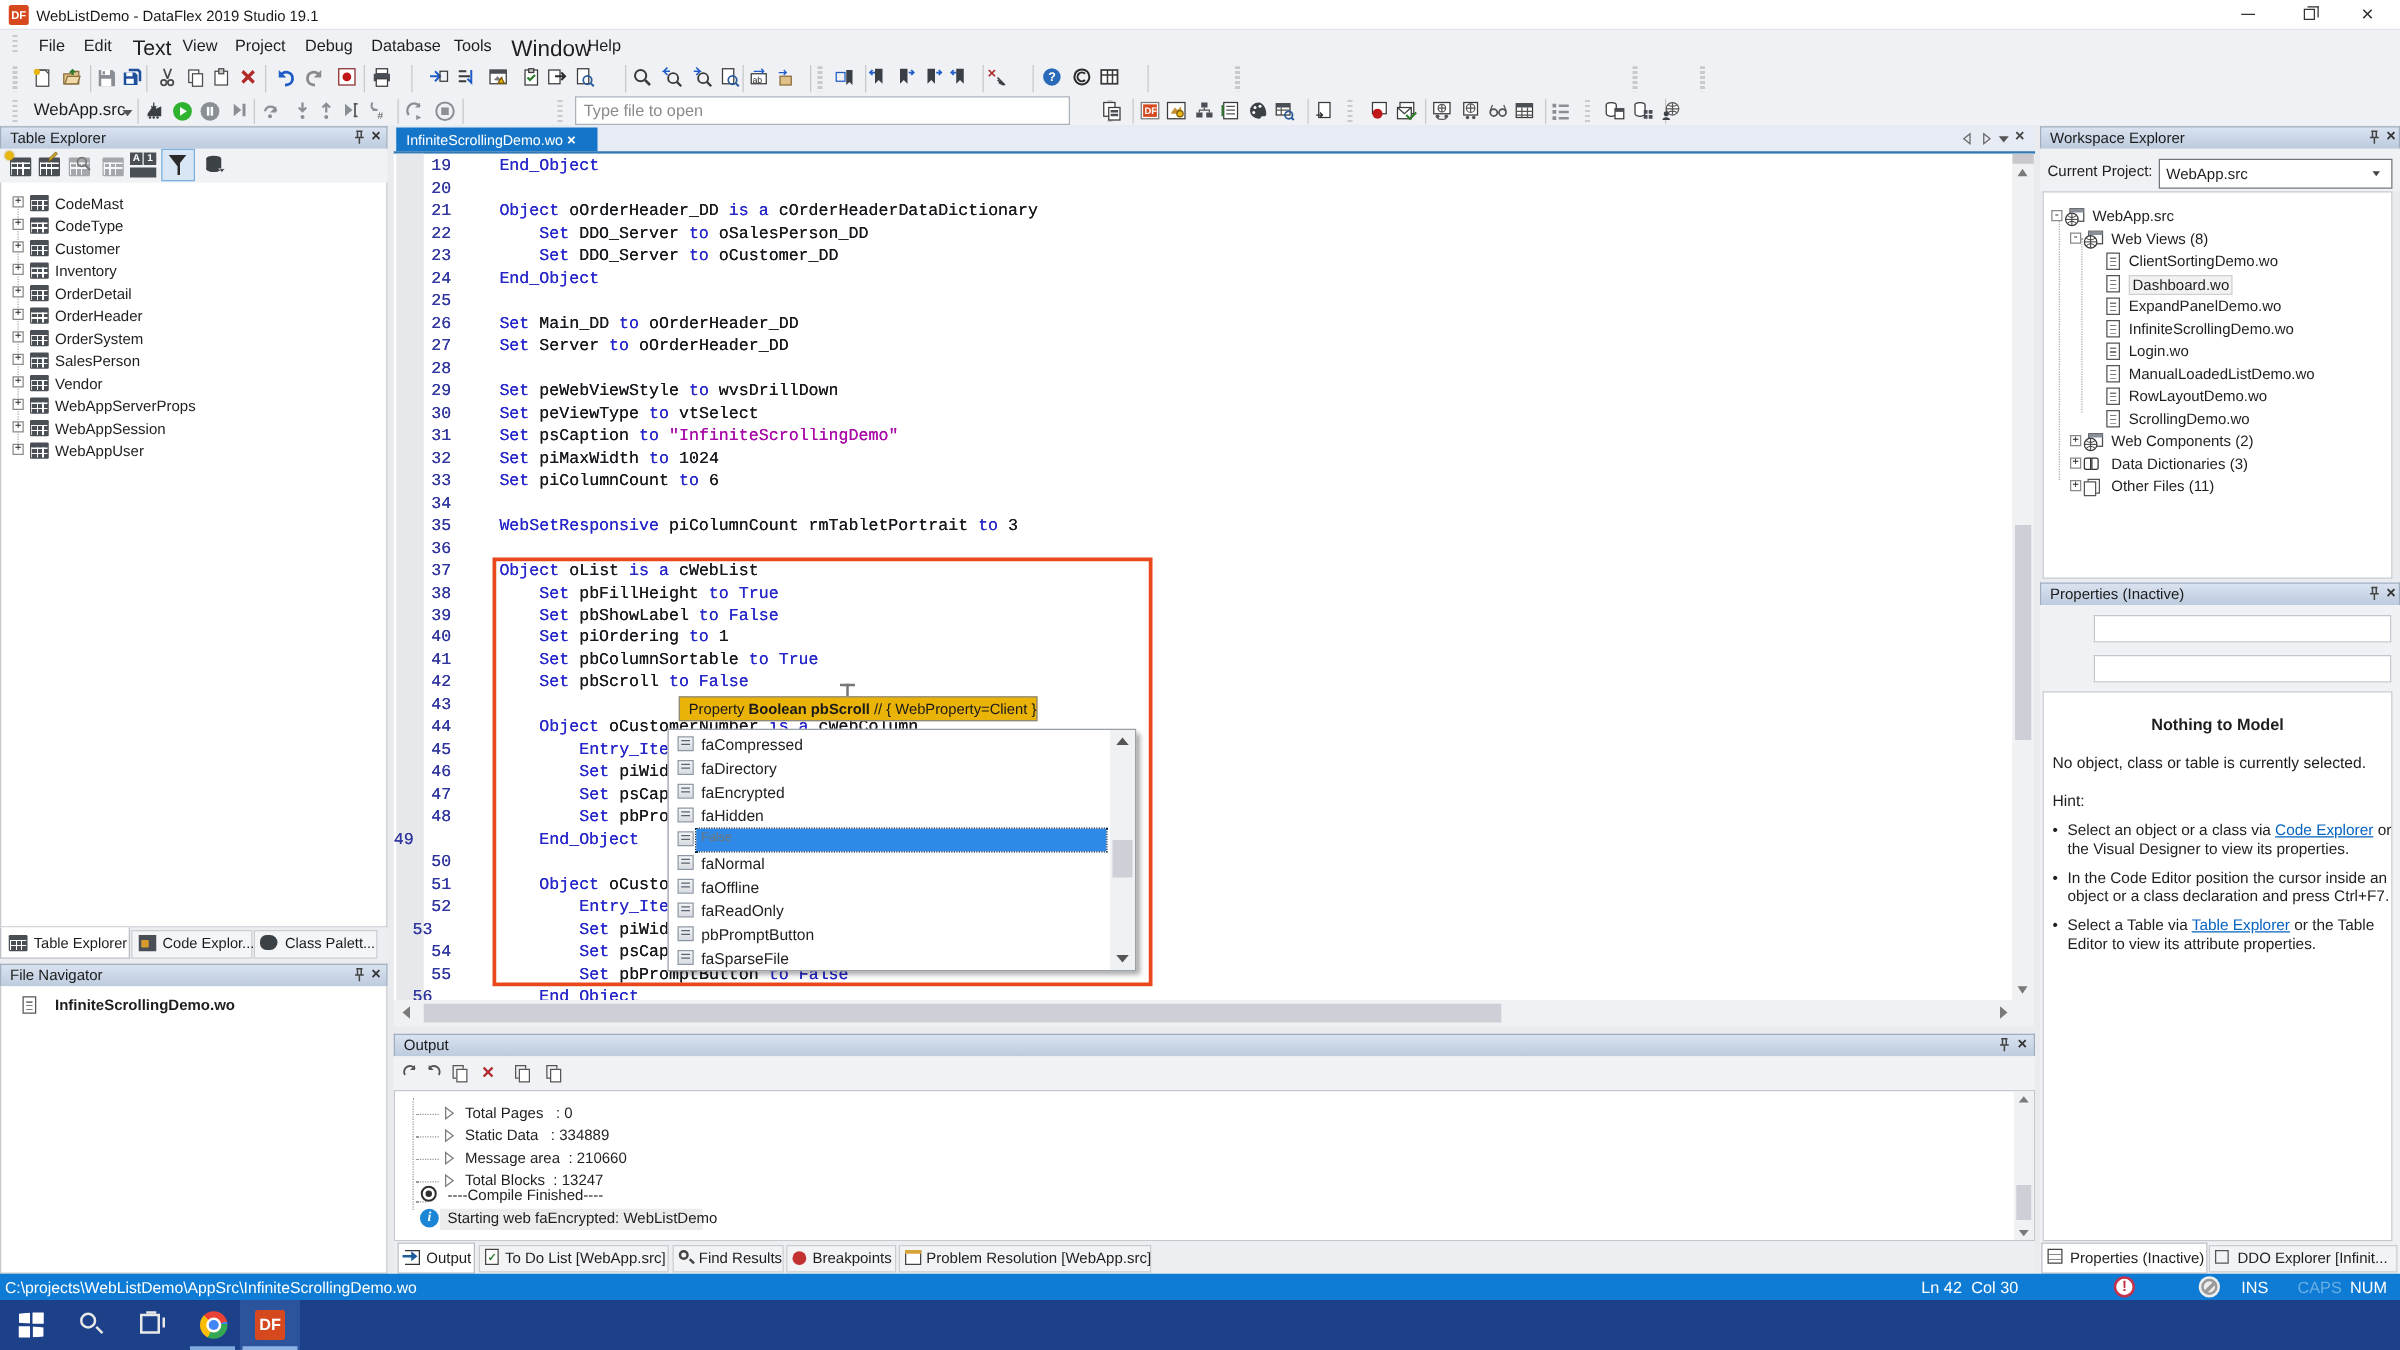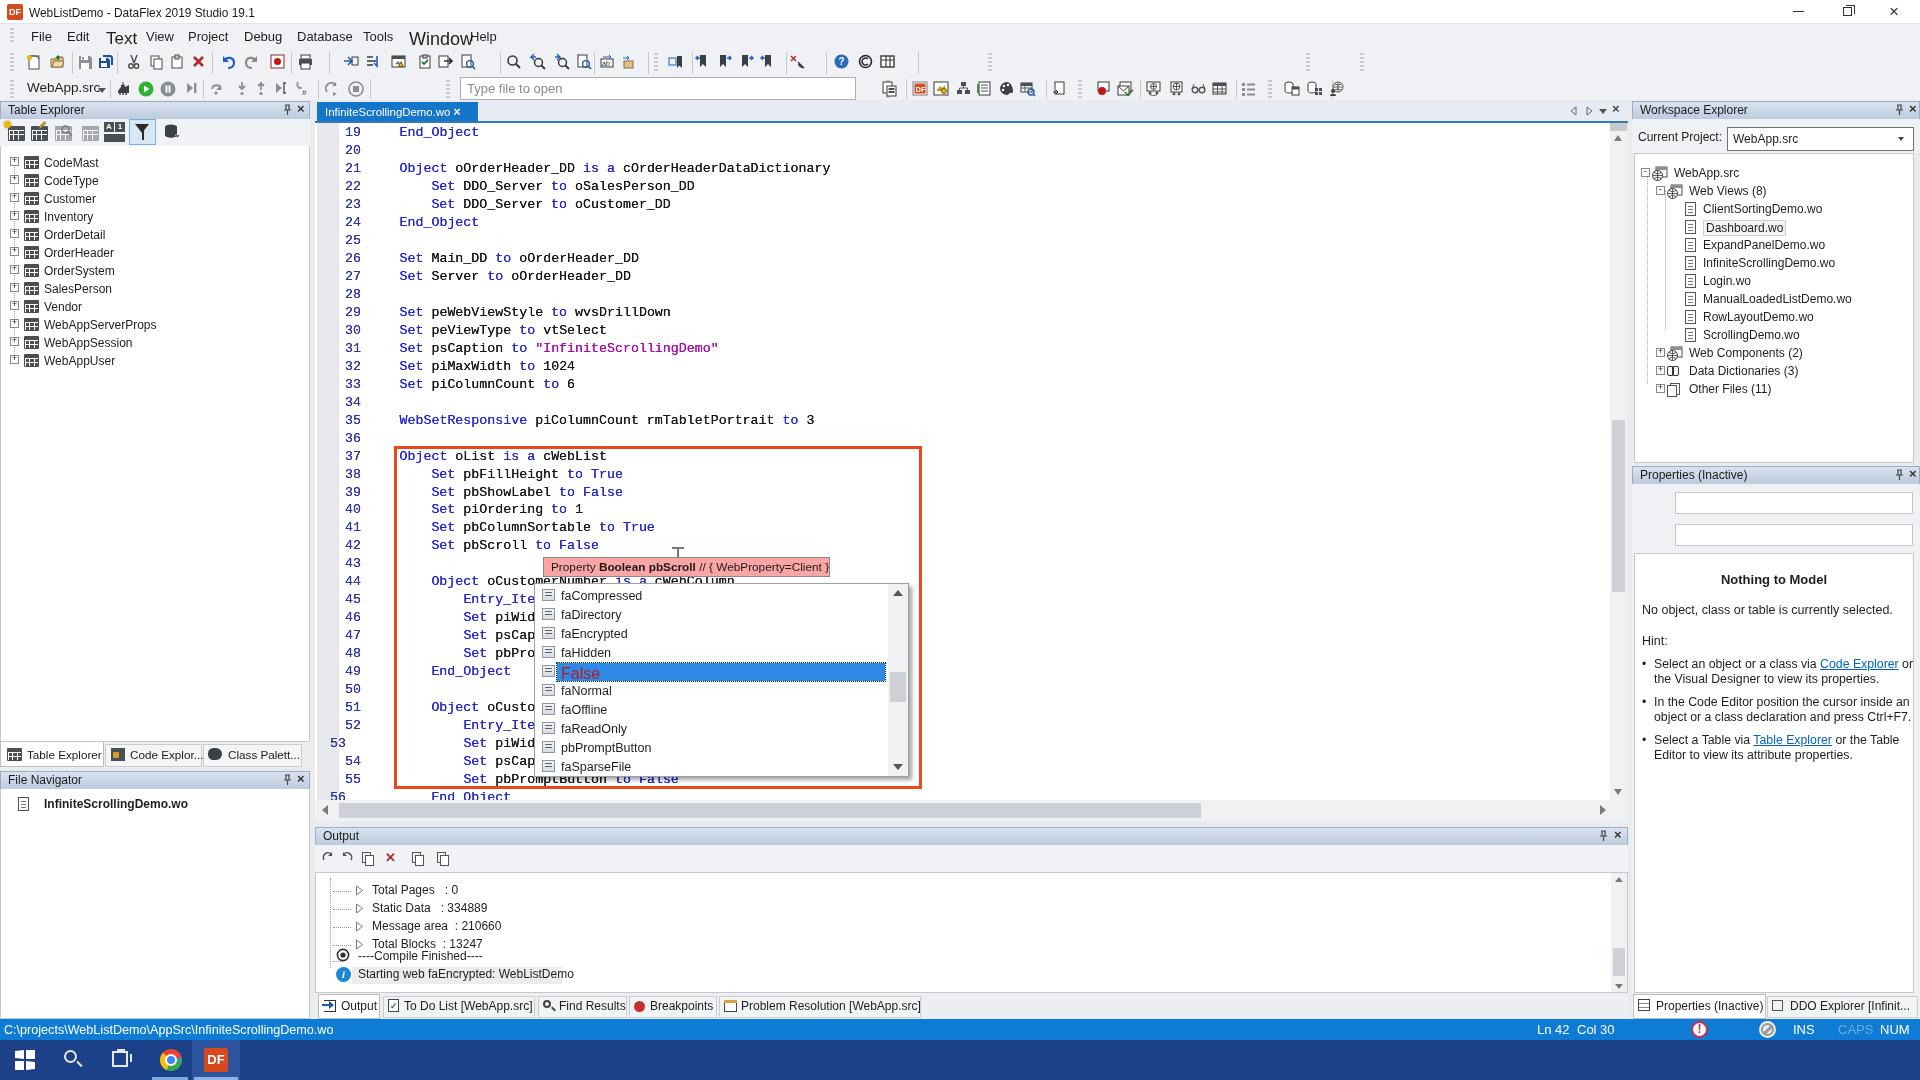--- a/index.html
+++ b/index.html
@@ -521,21 +521,21 @@
 <div class="a" style="left:315px;top:483.5px;width:46px;height:18px;text-align:right;font:13.3px/18px 'Liberation Mono';color:#30369e">39</div>
 <div class="a" style="left:315px;top:501.4px;width:46px;height:18px;text-align:right;font:13.3px/18px 'Liberation Mono';color:#30369e">40</div>
 <div class="a" style="left:315px;top:519.4px;width:46px;height:18px;text-align:right;font:13.3px/18px 'Liberation Mono';color:#30369e">41</div>
 <div class="a" style="left:315px;top:537.4px;width:46px;height:18px;text-align:right;font:13.3px/18px 'Liberation Mono';color:#30369e">42</div>
 <div class="a" style="left:315px;top:555.4px;width:46px;height:18px;text-align:right;font:13.3px/18px 'Liberation Mono';color:#30369e">43</div>
 <div class="a" style="left:315px;top:573.3px;width:46px;height:18px;text-align:right;font:13.3px/18px 'Liberation Mono';color:#30369e">44</div>
 <div class="a" style="left:315px;top:591.3px;width:46px;height:18px;text-align:right;font:13.3px/18px 'Liberation Mono';color:#30369e">45</div>
 <div class="a" style="left:315px;top:609.3px;width:46px;height:18px;text-align:right;font:13.3px/18px 'Liberation Mono';color:#30369e">46</div>
 <div class="a" style="left:315px;top:627.2px;width:46px;height:18px;text-align:right;font:13.3px/18px 'Liberation Mono';color:#30369e">47</div>
 <div class="a" style="left:315px;top:645.2px;width:46px;height:18px;text-align:right;font:13.3px/18px 'Liberation Mono';color:#30369e">48</div>
-<div class="a" style="left:315px;top:663.2px;width:46px;height:18px;text-align:right;font:13.3px/18px 'Liberation Mono';color:#30369e">49</div>
+<div class="a" style="left:315px;top:663.2px;width:46px;height:18px;text-align:left;font:13.3px/18px 'Liberation Mono';color:#30369e">49</div>
 <div class="a" style="left:315px;top:681.2px;width:46px;height:18px;text-align:right;font:13.3px/18px 'Liberation Mono';color:#30369e">50</div>
 <div class="a" style="left:315px;top:699.1px;width:46px;height:18px;text-align:right;font:13.3px/18px 'Liberation Mono';color:#30369e">51</div>
 <div class="a" style="left:315px;top:717.1px;width:46px;height:18px;text-align:right;font:13.3px/18px 'Liberation Mono';color:#30369e">52</div>
 <div class="a" style="left:315px;top:735.1px;width:46px;height:18px;text-align:center;font:13.3px/18px 'Liberation Mono';color:#30369e">53</div>
 <div class="a" style="left:315px;top:753.1px;width:46px;height:18px;text-align:right;font:13.3px/18px 'Liberation Mono';color:#30369e">54</div>
 <div class="a" style="left:315px;top:771.0px;width:46px;height:18px;text-align:right;font:13.3px/18px 'Liberation Mono';color:#30369e">55</div>
 <div class="a" style="left:315px;top:789.0px;width:46px;height:18px;text-align:center;font:13.3px/18px 'Liberation Mono';color:#30369e">56</div>
 </div>
 <div id="code">
 <div class="a" style="left:399.5px;top:124.0px;font:13.3px/18px 'Liberation Mono';white-space:nowrap"><span class="kw">End_Object</span></div>
@@ -570,40 +570,40 @@
 <div class="a" style="left:463.4px;top:771.0px;font:13.3px/18px 'Liberation Mono';white-space:nowrap"><span class="kw">Set</span><span class="id">&nbsp;pbPromptButton&nbsp;</span><span class="kw">to&nbsp;False</span></div>
 <div class="a" style="left:431.4px;top:789.0px;font:13.3px/18px 'Liberation Mono';white-space:nowrap"><span class="kw">End_Object</span></div>
 </div>
 
 <div class="a" style="left:394px;top:446px;width:528px;height:343px;border:3px solid #e8481c"></div>
 
 <div class="a" style="left:672px;top:547px;width:12px;height:2px;background:#777"></div>
 <div class="a" style="left:677px;top:547px;width:2px;height:20px;background:#777"></div>
 <div class="a" style="left:672px;top:566px;width:12px;height:2px;background:#777"></div>
 
-<div class="a" style="left:543px;top:557px;width:287px;height:20px;background:#fca5a5;border:1px solid #8a8a8a;font-size:11.8px;color:#1a1a1a;line-height:18px;padding-left:7px;white-space:nowrap">Property <b>Boolean pbScroll</b> // { WebProperty=Client }</div>
+<div class="a" style="left:543px;top:557px;width:287px;height:20px;background:#eab308;border:1px solid #8a8a8a;font-size:11.8px;color:#1a1a1a;line-height:18px;padding-left:7px;white-space:nowrap">Property <b>Boolean pbScroll</b> // { WebProperty=Client }</div>
 
 <div id="dropdown">
 <div class="a" style="left:534px;top:583px;width:375px;height:194px;background:#fff;border:1px solid #9aa0a8;box-shadow:3px 3px 4px rgba(0,0,0,0.35)"></div>
 <div class="a" style="left:542px;top:589px;width:13px;height:12px;background:linear-gradient(#f2f4f6,#d7dce2);border:1px solid #8d96a2"></div>
 <div class="a" style="left:545px;top:592px;width:7px;height:1px;background:#5a636e;box-shadow:0 3px #5a636e"></div>
 <div class="a" style="left:561px;top:589px;font-size:12.5px;color:#1e1e1e">faCompressed</div>
 <div class="a" style="left:542px;top:608px;width:13px;height:12px;background:linear-gradient(#f2f4f6,#d7dce2);border:1px solid #8d96a2"></div>
 <div class="a" style="left:545px;top:611px;width:7px;height:1px;background:#5a636e;box-shadow:0 3px #5a636e"></div>
 <div class="a" style="left:561px;top:608px;font-size:12.5px;color:#1e1e1e">faDirectory</div>
 <div class="a" style="left:542px;top:627px;width:13px;height:12px;background:linear-gradient(#f2f4f6,#d7dce2);border:1px solid #8d96a2"></div>
 <div class="a" style="left:545px;top:630px;width:7px;height:1px;background:#5a636e;box-shadow:0 3px #5a636e"></div>
 <div class="a" style="left:561px;top:627px;font-size:12.5px;color:#1e1e1e">faEncrypted</div>
 <div class="a" style="left:542px;top:646px;width:13px;height:12px;background:linear-gradient(#f2f4f6,#d7dce2);border:1px solid #8d96a2"></div>
 <div class="a" style="left:545px;top:649px;width:7px;height:1px;background:#5a636e;box-shadow:0 3px #5a636e"></div>
 <div class="a" style="left:561px;top:646px;font-size:12.5px;color:#1e1e1e">faHidden</div>
 <div class="a" style="left:542px;top:665px;width:13px;height:12px;background:linear-gradient(#f2f4f6,#d7dce2);border:1px solid #8d96a2"></div>
 <div class="a" style="left:545px;top:668px;width:7px;height:1px;background:#5a636e;box-shadow:0 3px #5a636e"></div>
 <div class="a" style="left:557px;top:663px;width:328px;height:18px;background:#2e8ae6;outline:1px dotted #0a2a4a"></div>
-<div class="a" style="left:561px;top:665px;font-size:16px;color:#b91c1c">False</div>
+<div class="a" style="left:561px;top:665px;font-size:10px;color:#737373">False</div>
 <div class="a" style="left:542px;top:684px;width:13px;height:12px;background:linear-gradient(#f2f4f6,#d7dce2);border:1px solid #8d96a2"></div>
 <div class="a" style="left:545px;top:687px;width:7px;height:1px;background:#5a636e;box-shadow:0 3px #5a636e"></div>
 <div class="a" style="left:561px;top:684px;font-size:12.5px;color:#1e1e1e">faNormal</div>
 <div class="a" style="left:542px;top:703px;width:13px;height:12px;background:linear-gradient(#f2f4f6,#d7dce2);border:1px solid #8d96a2"></div>
 <div class="a" style="left:545px;top:706px;width:7px;height:1px;background:#5a636e;box-shadow:0 3px #5a636e"></div>
 <div class="a" style="left:561px;top:703px;font-size:12.5px;color:#1e1e1e">faOffline</div>
 <div class="a" style="left:542px;top:722px;width:13px;height:12px;background:linear-gradient(#f2f4f6,#d7dce2);border:1px solid #8d96a2"></div>
 <div class="a" style="left:545px;top:725px;width:7px;height:1px;background:#5a636e;box-shadow:0 3px #5a636e"></div>
 <div class="a" style="left:561px;top:722px;font-size:12.5px;color:#1e1e1e">faReadOnly</div>
 <div class="a" style="left:542px;top:741px;width:13px;height:12px;background:linear-gradient(#f2f4f6,#d7dce2);border:1px solid #8d96a2"></div>

